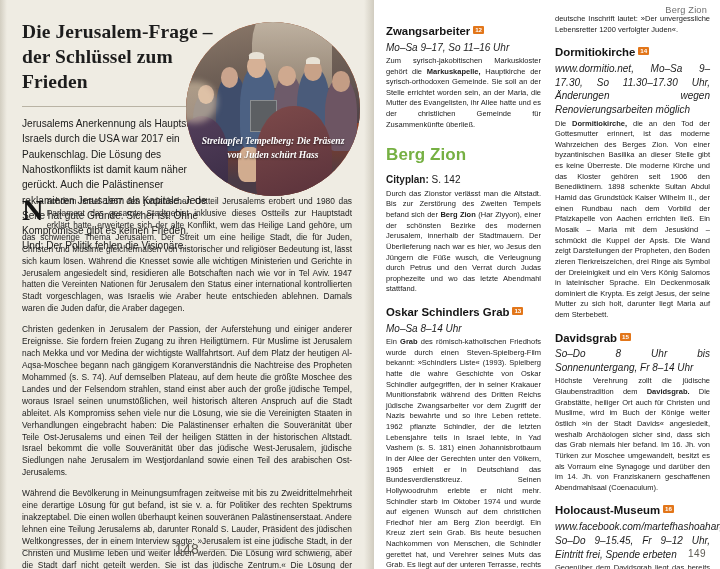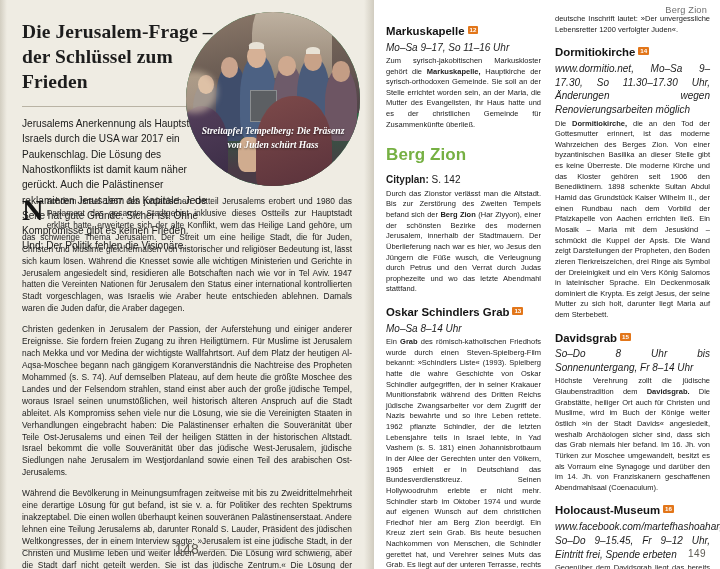--- a/index.html
+++ b/index.html
@@ -46,24 +46,24 @@
     width:178px;height:1px;background:#b9b3a4;margin:11px 0 9px 0;
   }
   .lead{
     width:186px;
     font-size:10.1px;
     line-height:1.52;
     color:#20201f;
   }
 
   .photo{
-    position:absolute;left:186px;top:12px;
+    position:absolute;left:186px;top:22px;
     width:174px;height:174px;border-radius:50%;
     overflow:hidden;
-    background:#15803d;
+    background:#c2410c;
   }
   .photo .scene{position:absolute;inset:0;}
   .photo .wall{
     position:absolute;left:0;right:0;top:0;height:58%;
     background:
       linear-gradient(170deg,#8d7a6b 0%,#6f6056 45%,#56484a 100%);
   }
   .photo .arch{
     position:absolute;left:38%;top:-14%;width:46%;height:52%;
     border-radius:50% 50% 0 0;
@@ -245,23 +245,23 @@
       <div class="folio-line"></div>
     </div>
   </div>
 
   <div class="page-right">
 
     <div class="running-head">Berg Zion</div>
 
     <div class="cols">
 
-      <span class="entry-head"><span class="lbl">Markuskapelle</span><span class="badge">12</span></span>
+      <span class="entry-head"><span class="lbl">Zwangsarbeiter</span><span class="badge">12</span></span>
       <span class="hours">Mo–Sa 9–17, So 11–16 Uhr</span>
-      <p><span>Zum syrisch-jakobitischen Markuskloster gehört die </span><b class="inline">Markuskapelle,</b><span> Hauptkirche der syrisch-orthodoxen Gemeinde. Sie soll an der Stelle errichtet worden sein, an der Maria, die Mutter des Evangelisten, ihr Haus hatte und es der christlichen Gemeinde für Zusammenkünfte überließ.</span></p>
+      <p><span>Zum syrisch-jakobitischen Markuskloster gehört die </span><b class="inline">Markuskapelle,</b><span> Hauptkirche der syrisch-orthodoxen Gemeinde. Sie soll an der Stelle errichtet worden sein, an der Maria, die Mutter des Evangelisten, ihr Allee hatte und es der christlichen Gemeinde für Zusammenkünfte überließ.</span></p>
 
       <span class="section-head">Berg Zion</span>
       <span class="cityplan"><b>Cityplan:</b><span> S. 142</span></span>
       <p><span>Durch das Zionstor verlässt man die Altstadt. Bis zur Zerstörung des Zweiten Tempels befand sich der </span><b class="inline">Berg Zion</b><span> (Har Ziyyon), einer der schönsten Bezirke des modernen Jerusalem, innerhalb der Stadtmauern. Der Überlieferung nach war es hier, wo Jesus den Jüngern die Füße wusch, die Verleugnung durch Petrus und den Verrat durch Judas prophezeite und wo das letzte Abendmahl stattfand.</span></p>
 
       <span class="entry-head"><span class="lbl">Oskar Schindlers Grab</span><span class="badge">13</span></span>
       <span class="hours">Mo–Sa 8–14 Uhr</span>
       <p><span>Ein </span><b class="inline">Grab</b><span> des römisch-katholischen Friedhofs wurde durch einen Steven-Spielberg-Film bekannt: »Schindlers Liste« (1993). Spielberg hatte die wahre Geschichte von Oskar Schindler aufgegriffen, der in seiner Krakauer Munitionsfabrik während des Dritten Reichs jüdische Zwangsarbeiter vor dem Zugriff der Nazis bewahrte und so ihre Leben rettete. 1962 pflanzte Schindler, der die letzten Lebensjahre teils in Israel lebte, in Yad Vashem (s. S. 181) einen Johannisbrotbaum in der Allee der Gerechten unter den Völkern, 1965 erhielt er in Deutschland das Bundesverdienstkreuz. Seinen Hollywoodruhm erlebte er nicht mehr. Schindler starb im Oktober 1974 und wurde auf eigenen Wunsch auf dem christlichen Friedhof hier am Berg Zion beerdigt. Ein Kreuz ziert sein Grab. Bis heute besuchen Nachkommen von Menschen, die Schindler gerettet hat, und Verehrer seines Muts das Grab. Es liegt auf der unteren Terrasse, rechts von dem breiten Mittelweg. Es ist nach jüdischer Tradition als Einziges mit Steinen bedeckt und so leicht zu identifizieren. Die deutsche Inschrift lautet: »Der unvergessliche Lebensretter 1200 verfolgter Juden«.</span></p>
 
       <span class="entry-head"><span class="lbl">Dormitiokirche</span><span class="badge">14</span></span>

